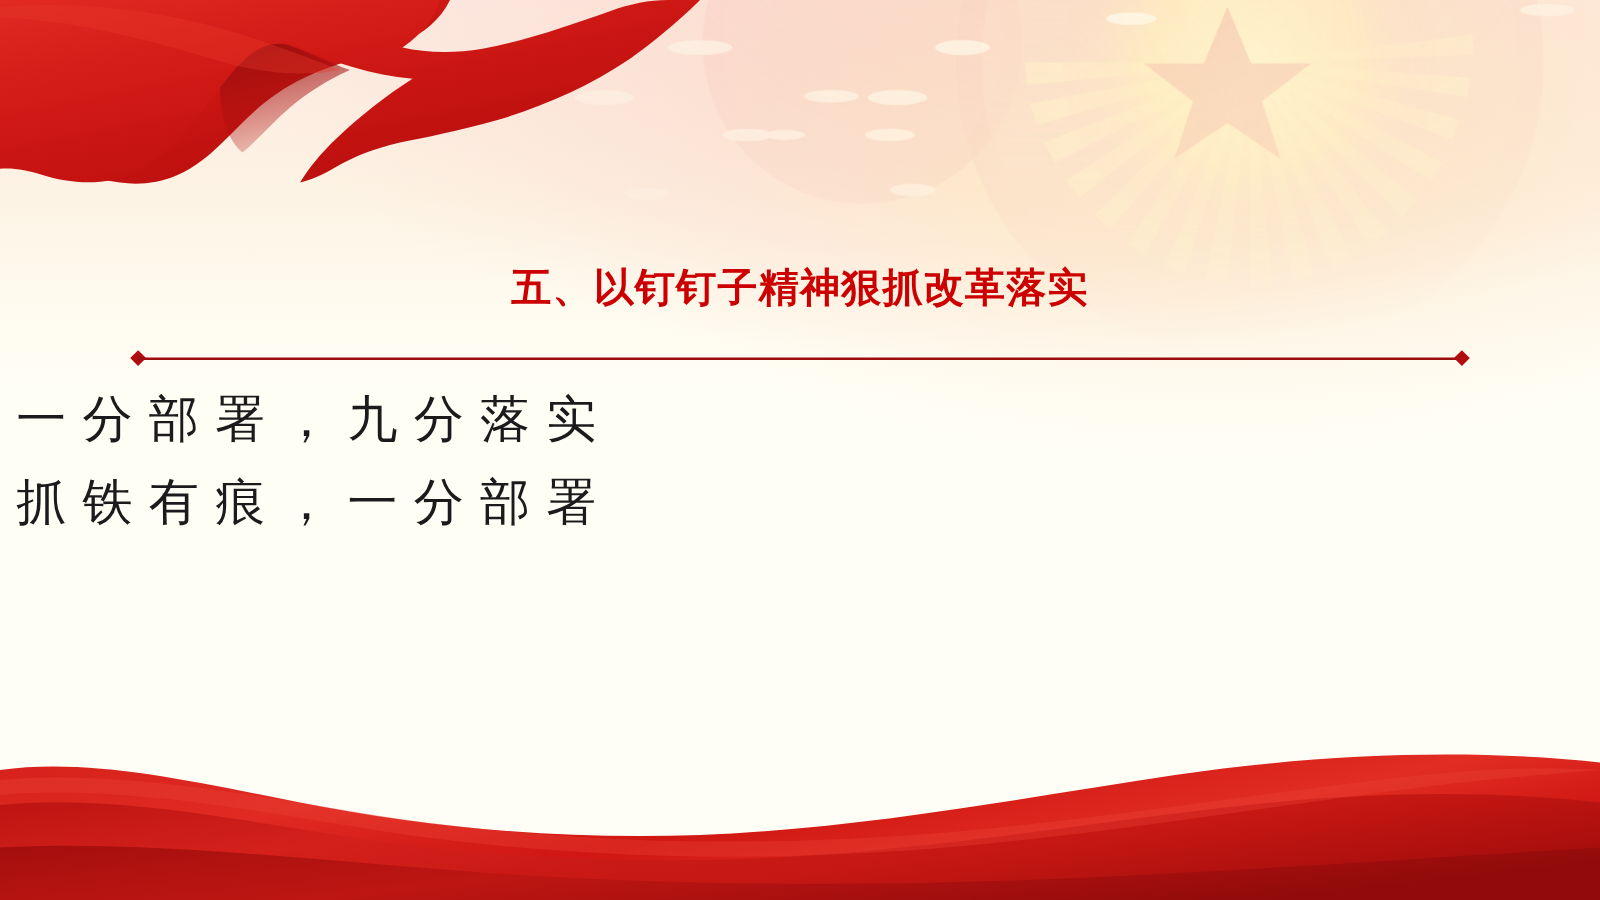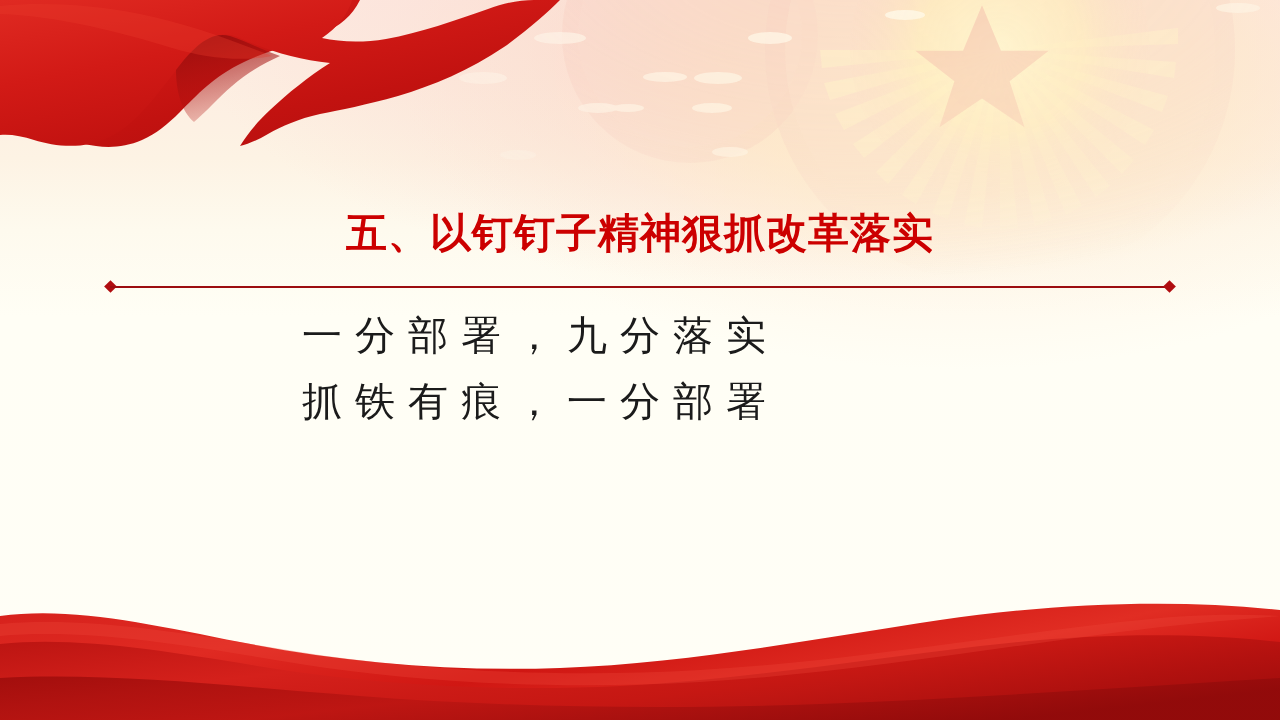--- a/index.html
+++ b/index.html
@@ -49,26 +49,27 @@
   
   .wave-wrap { position: absolute; left: 0; bottom: 0; width: 1280px; height: 140px; }
 
   
   .title {
     position: absolute;
     left: 0;
     top: 207px;
     width: 1280px;
     text-align: center;
-    font-size: 41px;
+    font-size: 32px;
     font-weight: bold;
     color: #cc0000;
     letter-spacing: 1px;
     line-height: 52px;
     white-space: nowrap;
+    font-family: Liberation Mono, monospace;
   }
 
   
   .divider {
     position: absolute;
     left: 110px;
     top: 285px;
     width: 1060px;
     height: 3px;
   }
@@ -89,21 +90,20 @@
   }
   .divider .cap-left  { left: -4px; }
   .divider .cap-right { left: 1055px; }
 
   
   .couplet {
     position: absolute;
     left: 0;
     top: 303px;
     width: 1068px;
-    text-align: center;
   }
   .couplet .line {
     font-family: "Liberation Serif", "DejaVu Serif", serif;
     font-size: 40px;
     color: #1b1b1b;
     letter-spacing: 13px;
     line-height: 66px;
     white-space: nowrap;
     text-indent: 13px;
   }

